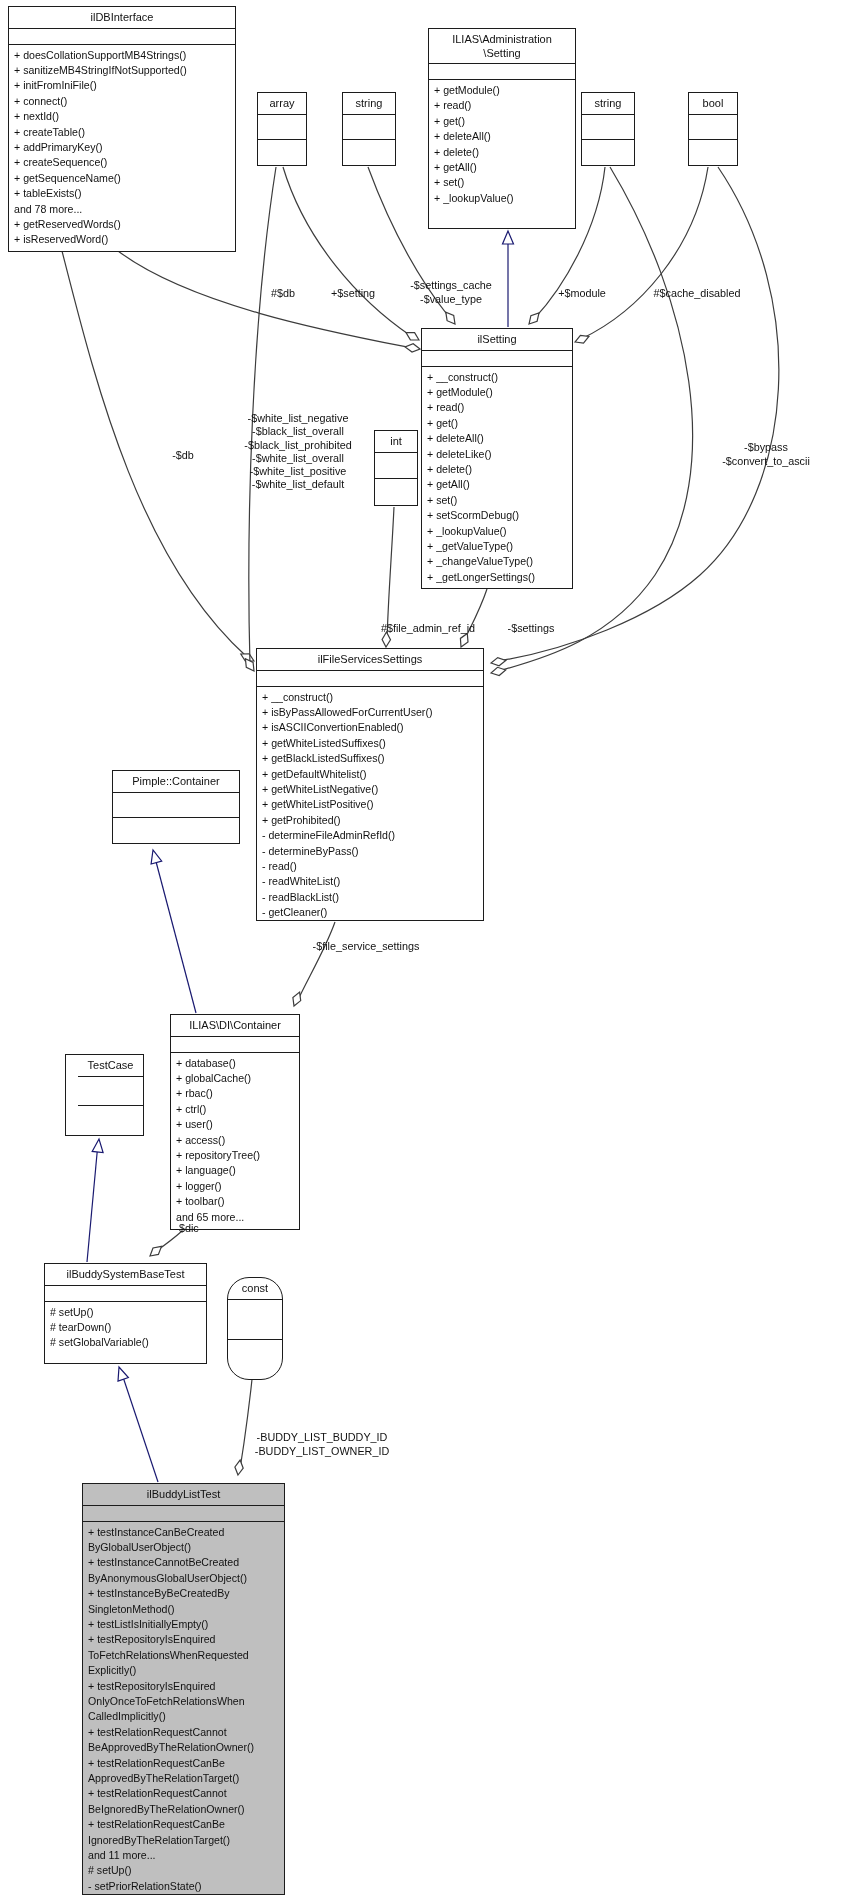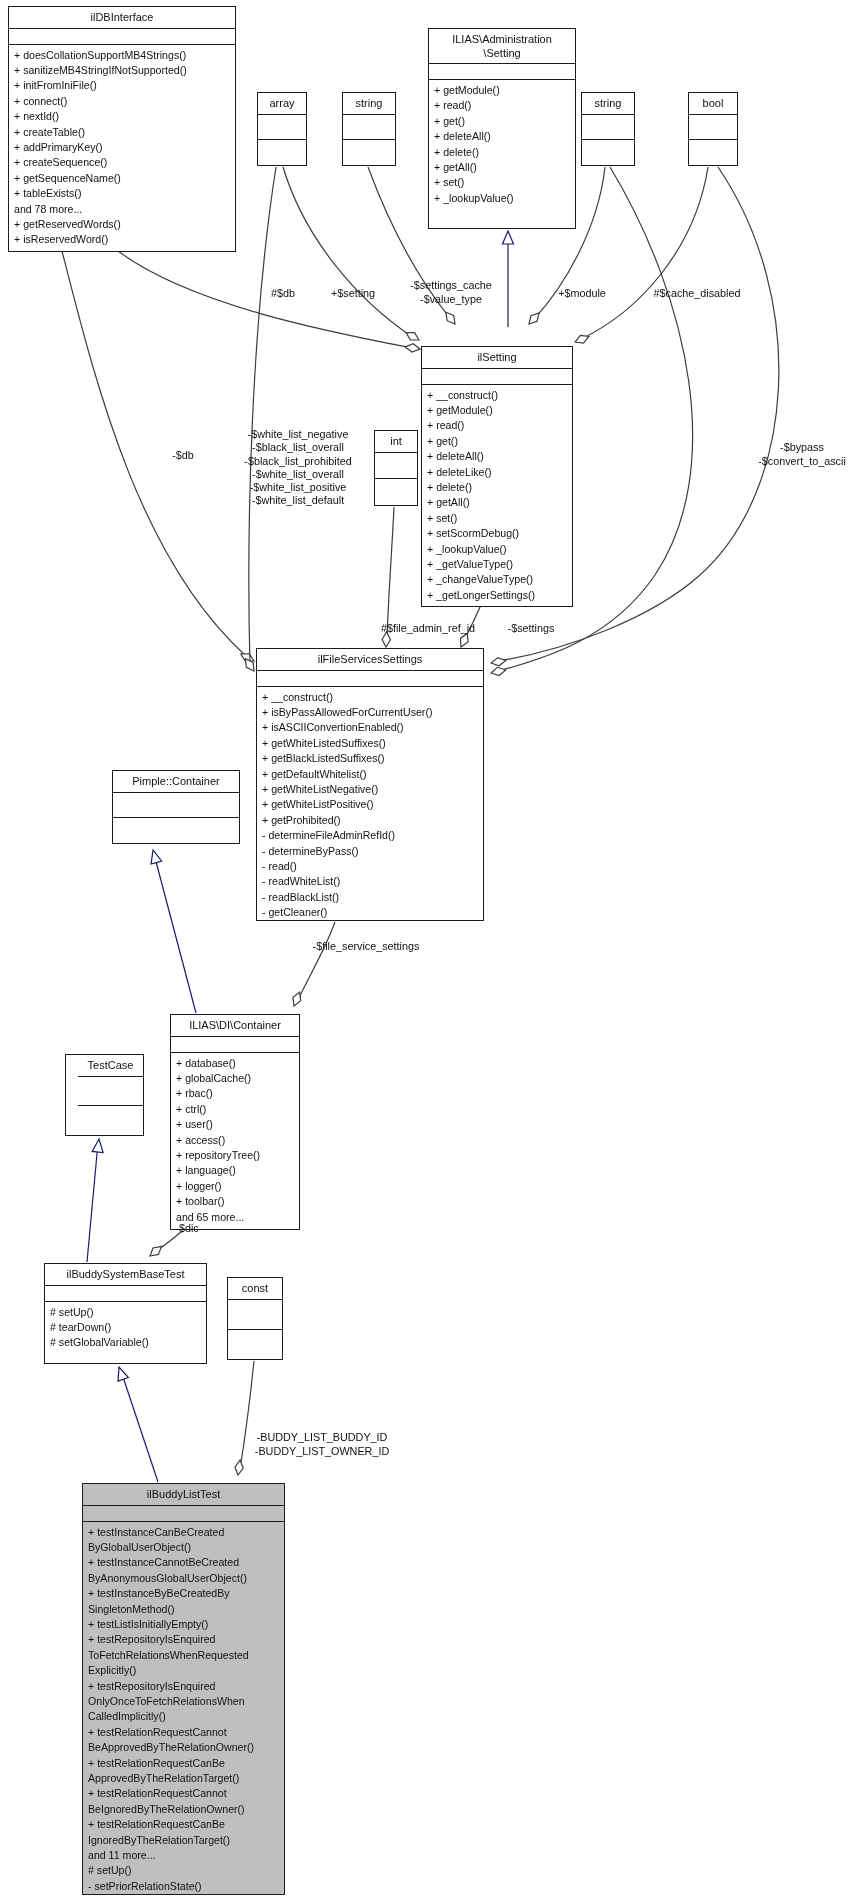--- a/index.html
+++ b/index.html
@@ -121,21 +121,21 @@
         <div class="uml-attrs"></div>
         <div class="uml-attrs"></div>
       </div>
       <div class="uml-box small" style="left: 688px; top: 92px; width: 50px; height: 74px;">
         <div class="uml-title">
           <div>bool</div>
         </div>
         <div class="uml-attrs"></div>
         <div class="uml-attrs"></div>
       </div>
-      <div class="uml-box" style="left: 421px; top: 346px; width: 152px; height: 261px;">
+      <div class="uml-box" style="left: 421px; top: 328px; width: 152px; height: 261px;">
         <div class="uml-title">
           <div>ilSetting</div>
         </div>
         <div class="uml-attrs"></div>
         <div class="uml-methods">
           <div>+ __construct()</div>
           <div>+ getModule()</div>
           <div>+ read()</div>
           <div>+ get()</div>
           <div>+ deleteAll()</div>
@@ -217,21 +217,21 @@
         <div class="uml-title">
           <div>ilBuddySystemBaseTest</div>
         </div>
         <div class="uml-attrs"></div>
         <div class="uml-methods">
           <div># setUp()</div>
           <div># tearDown()</div>
           <div># setGlobalVariable()</div>
         </div>
       </div>
-      <div class="uml-box small" style="left: 227px; top: 1277px; width: 56px; height: 83px;">
+      <div class="uml-box small" style="left: 227px; top: 1277px; width: 56px; height: 103px; border-radius: 22px;">
         <div class="uml-title">
           <div>const</div>
         </div>
         <div class="uml-attrs"></div>
         <div class="uml-attrs"></div>
       </div>
       <div class="uml-box hl" style="left: 82px; top: 1483px; width: 203px; height: 412px; background: rgb(191, 191, 191);">
         <div class="uml-title">
           <div>ilBuddyListTest</div>
         </div>
@@ -277,29 +277,29 @@
       </div>
       <div class="lbl" style="left: 582px; top: 286px;">
         <div>+$module</div>
       </div>
       <div class="lbl" style="left: 697px; top: 286px;">
         <div>#$cache_disabled</div>
       </div>
       <div class="lbl" style="left: 183px; top: 448px;">
         <div>-$db</div>
       </div>
-      <div class="lbl" style="left: 298px; top: 412px; line-height: 13.3px; margin-top: 16px;">
+      <div class="lbl" style="left: 298px; top: 412px; line-height: 13.3px;">
         <div>-$white_list_negative</div>
         <div>-$black_list_overall</div>
         <div>-$black_list_prohibited</div>
         <div>-$white_list_overall</div>
         <div>-$white_list_positive</div>
         <div>-$white_list_default</div>
       </div>
-      <div class="lbl" style="left: 766px; top: 440px; margin-left: 36px;">
+      <div class="lbl" style="left: 766px; top: 440px;">
         <div>-$bypass</div>
         <div>-$convert_to_ascii</div>
       </div>
       <div class="lbl" style="left: 428px; top: 621px; text-align: right;">
         <div>#$file_admin_ref_id</div>
       </div>
       <div class="lbl" style="left: 531px; top: 621px;">
         <div>-$settings</div>
       </div>
       <div class="lbl" style="left: 366px; top: 939px;">

